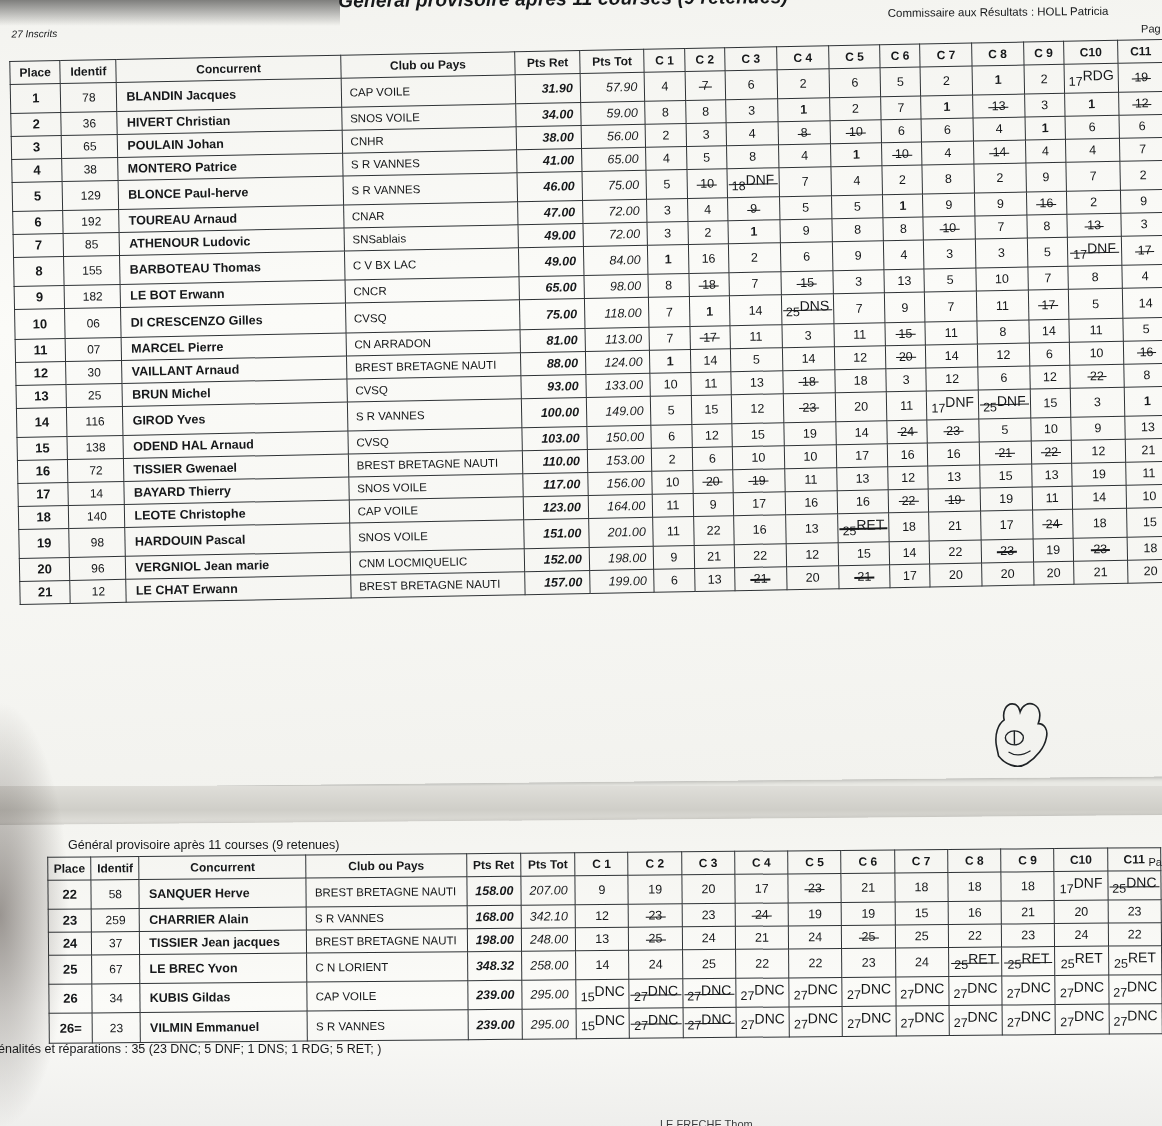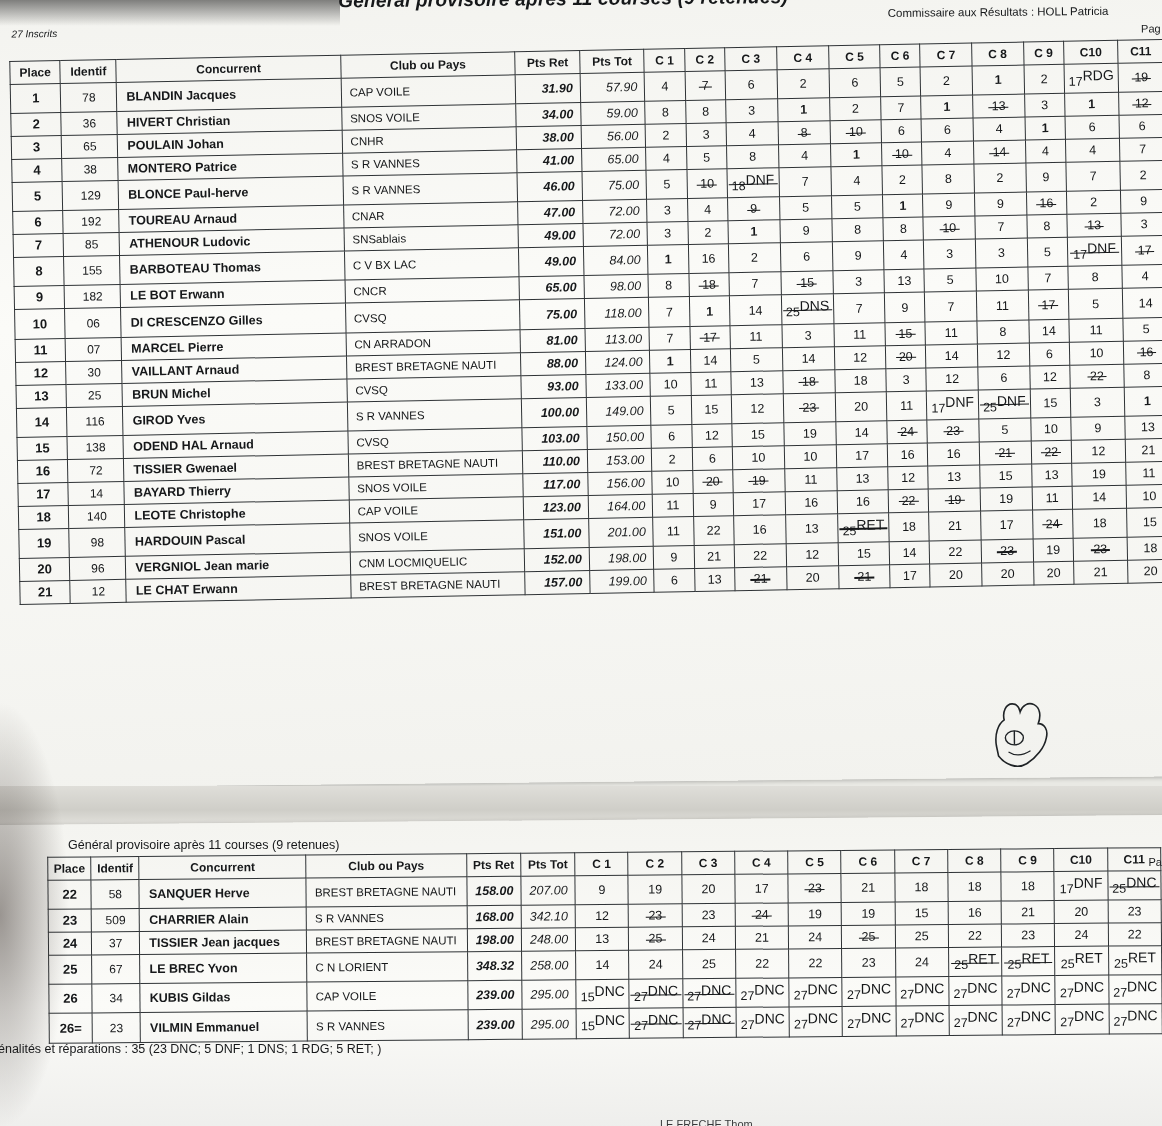--- a/index.html
+++ b/index.html
@@ -622,21 +622,21 @@
         <td class="res"><span class="struck">23</span></td>
         <td class="res">21</td>
         <td class="res">18</td>
         <td class="res">18</td>
         <td class="res">18</td>
         <td class="res">17<span class="sup">DNF</span></td>
         <td class="res"><span class="struck">25<span class="sup">DNC</span></span></td>
       </tr>
       <tr>
         <td class="place">23</td>
-        <td class="ident">509</td>
+        <td class="ident">259</td>
         <td class="name">CHARRIER Alain</td>
         <td class="club">S R VANNES</td>
         <td class="pts">168.00</td>
         <td class="tot">342.10</td>
         <td class="res">12</td>
         <td class="res"><span class="struck">23</span></td>
         <td class="res">23</td>
         <td class="res"><span class="struck">24</span></td>
         <td class="res">19</td>
         <td class="res">19</td>

